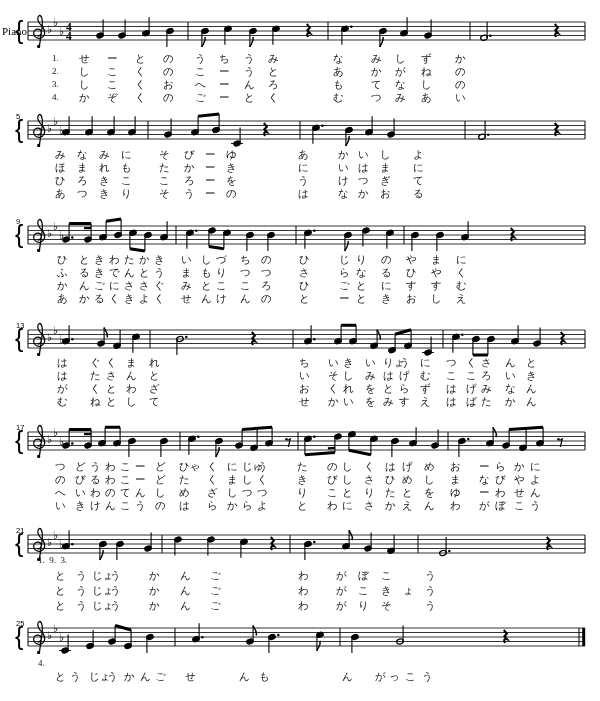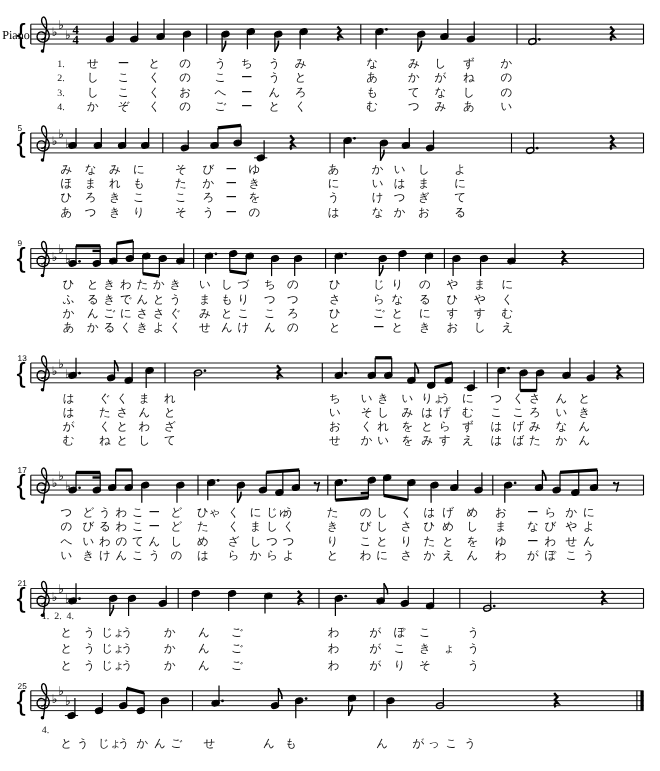--- a/index.html
+++ b/index.html
@@ -764,21 +764,21 @@
       <span class="lyr" style="left: 495px; top: 487px;">わ</span>
       <span class="lyr" style="left: 495px; top: 500px;">ぼ</span>
       <span class="lyr" style="left: 514px; top: 461px;">か</span>
       <span class="lyr" style="left: 514px; top: 474px;">や</span>
       <span class="lyr" style="left: 514px; top: 487px;">せ</span>
       <span class="lyr" style="left: 514px; top: 500px;">こ</span>
       <span class="lyr" style="left: 530px; top: 461px;">に</span>
       <span class="lyr" style="left: 530px; top: 474px;">よ</span>
       <span class="lyr" style="left: 530px; top: 487px;">ん</span>
       <span class="lyr" style="left: 530px; top: 500px;">う</span>
-      <span class="vnum" style="left: 38px; top: 555px;">1.  2.  4.</span>
+      <span class="vnum" style="left: 38px; top: 555px;">1.  9.  3.</span>
       <span class="lyr" style="left: 55px; top: 570px;">と</span>
       <span class="lyr" style="left: 55px; top: 585px;">と</span>
       <span class="lyr" style="left: 55px; top: 600px;">と</span>
       <span class="lyr" style="left: 76px; top: 570px;">う</span>
       <span class="lyr" style="left: 76px; top: 585px;">う</span>
       <span class="lyr" style="left: 76px; top: 600px;">う</span>
       <span class="lyr" style="left: 92px; top: 570px;">じょ</span>
       <span class="lyr" style="left: 92px; top: 585px;">じょ</span>
       <span class="lyr" style="left: 92px; top: 600px;">じょ</span>
       <span class="lyr" style="left: 110px; top: 570px;">う</span>

